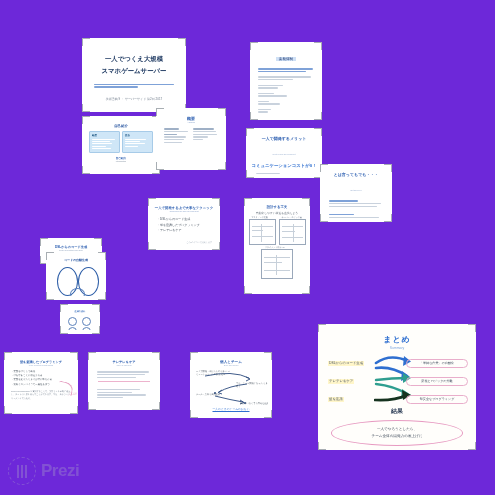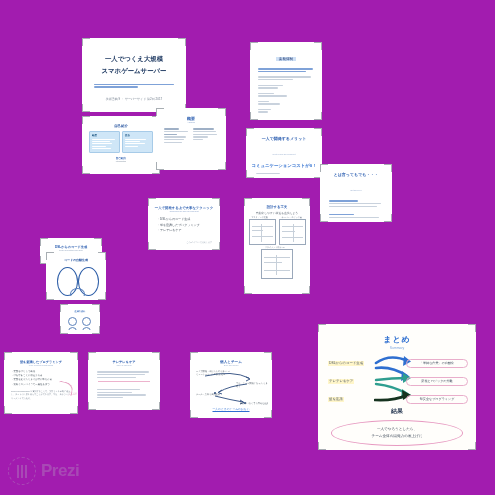--- a/index.html
+++ b/index.html
@@ -1,19 +1,19 @@
 <!DOCTYPE html>
 <html><head>
 <meta charset="utf-8">
 <style>
   html,body{margin:0;padding:0;background:#ffffff;}
   body{width:495px;height:495px;position:relative;overflow:hidden;
        font-family:"Liberation Sans","DejaVu Sans",sans-serif;
        -webkit-font-smoothing:antialiased;}
-  #canvas{position:absolute;inset:0;background:#a21caf;}
+  #canvas{position:absolute;inset:0;background:#6d28d9;}
 
   
   .slide{position:absolute;background:#ffffff;box-sizing:border-box;}
   .frame{position:absolute;inset:0;pointer-events:none;}
   .frame i{position:absolute;width:7px;height:7px;border:0 solid #9aa0a6;opacity:.85;}
   .frame i.tl{left:0;top:0;border-left-width:1.3px;border-top-width:1.3px;}
   .frame i.tr{right:0;top:0;border-right-width:1.3px;border-top-width:1.3px;}
   .frame i.bl{left:0;bottom:0;border-left-width:1.3px;border-bottom-width:1.3px;}
   .frame i.br{right:0;bottom:0;border-right-width:1.3px;border-bottom-width:1.3px;}
 

